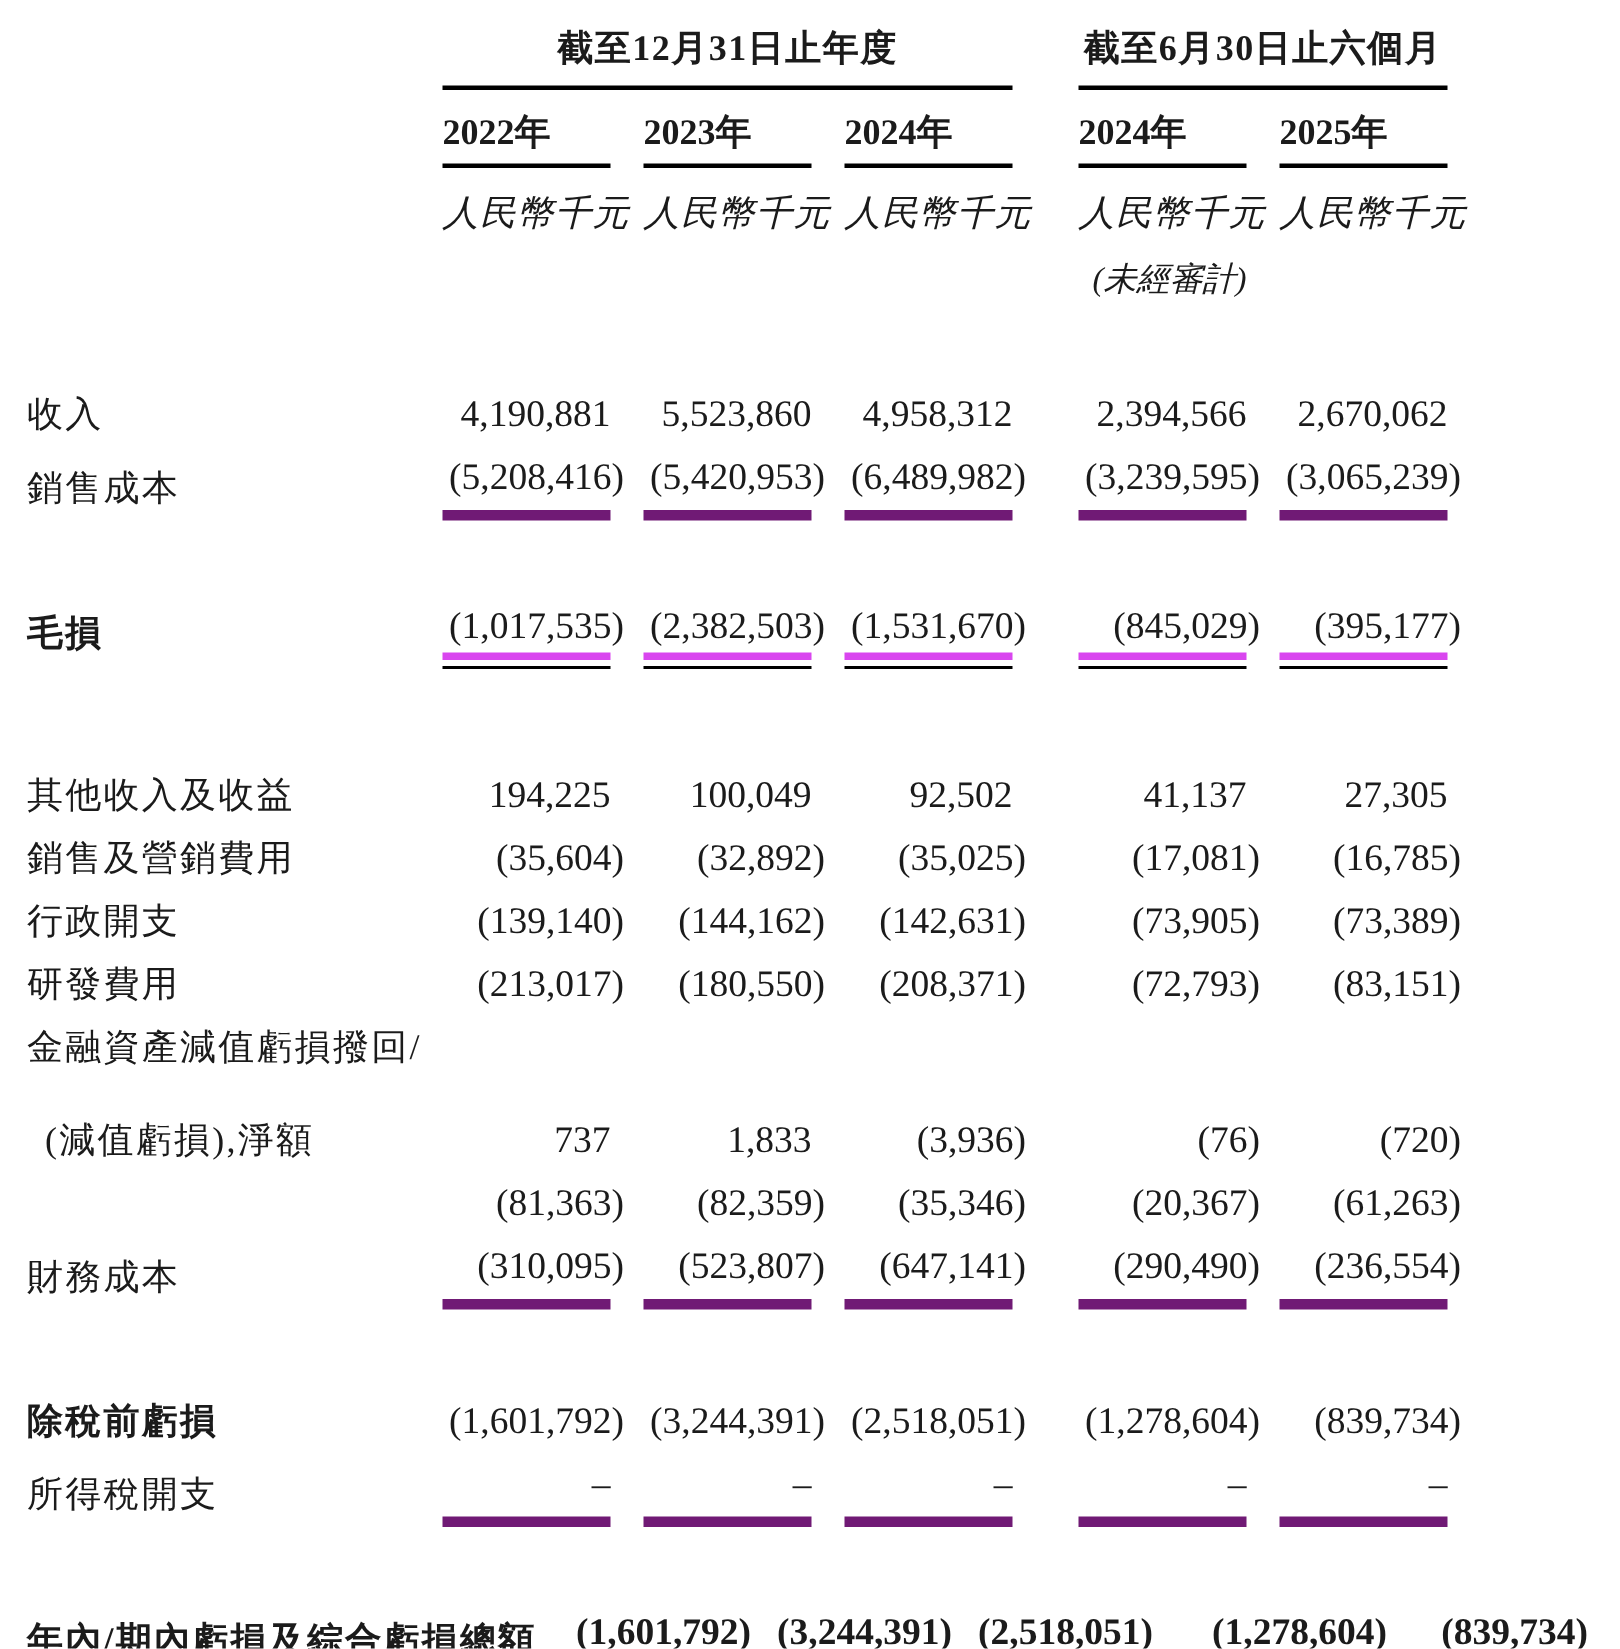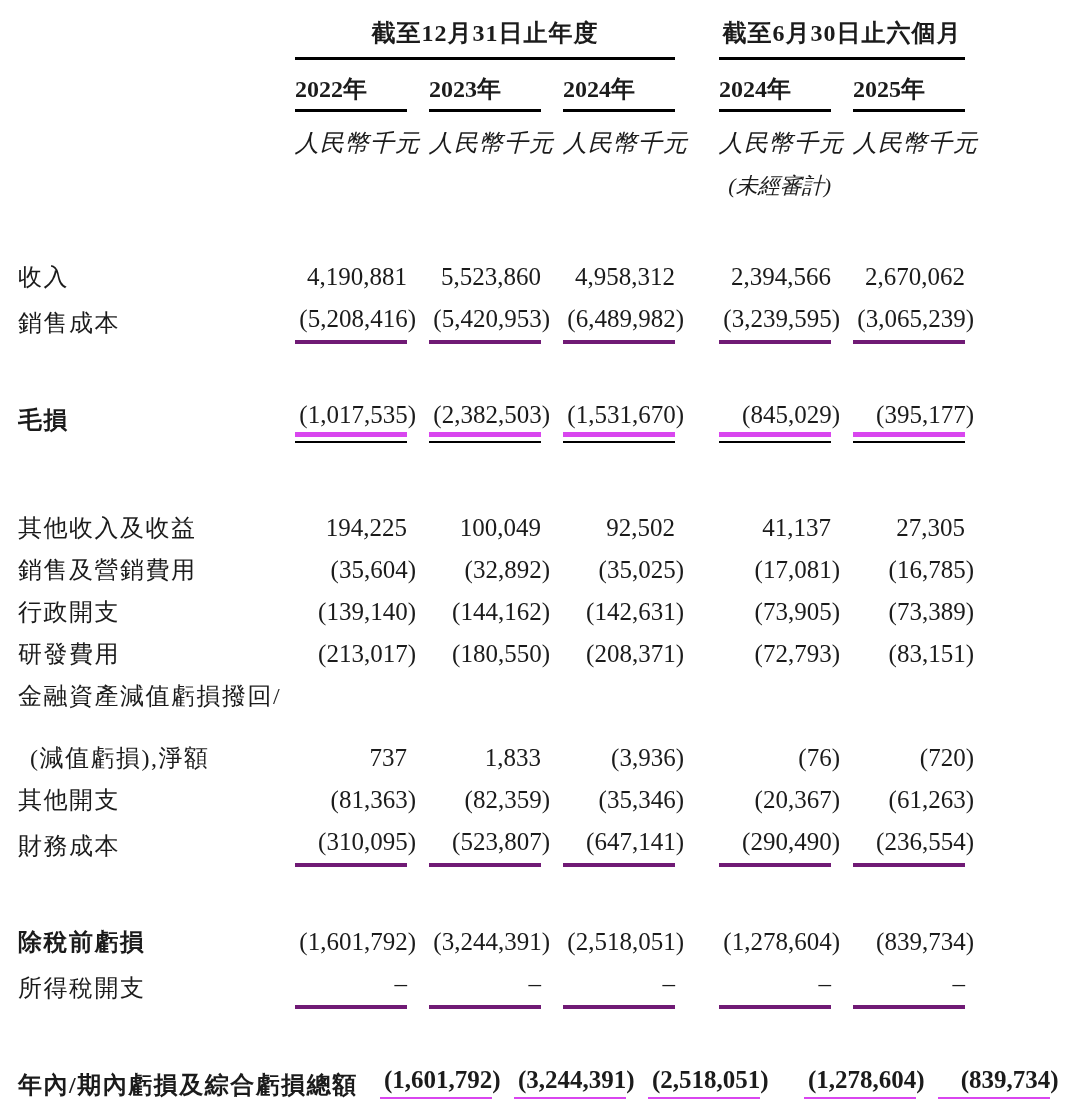--- a/index.html
+++ b/index.html
@@ -75,21 +75,21 @@
     text-align: right;
     white-space: nowrap;
     font-size: 25px;
   }
   .num { display: inline-block; }
   .num.paren { margin-right: -9px; }
 
   .label-bold { font-weight: 700; }
   .bold-vals .num { font-weight: 700; }
 
-  .u-single { border-bottom: 4px solid #701a75; text-align: right; }
+  .u-single { border-bottom: 7px solid #701a75; text-align: right; }
 
   .tight { line-height: 34px; }
   .u-double { border-bottom: 5px solid #d946ef; }
   .u-double::after {
     content: "";
     position: absolute;
     left: 0;
     right: 0;
     bottom: -11px;
     height: 2px;
@@ -213,21 +213,20 @@
   <div class="grid row">
     <div class="lab indent">(減值虧損),淨額</div>
     <div class="cell c1"><span class="num">737</span></div>
     <div class="cell c2"><span class="num">1,833</span></div>
     <div class="cell c3"><span class="num paren">(3,936)</span></div>
     <div class="cell c4"><span class="num paren">(76)</span></div>
     <div class="cell c5"><span class="num paren">(720)</span></div>
   </div>
 
   <div class="grid row">
-    <div class="lab">其他開支</div>
     <div class="cell c1"><span class="num paren">(81,363)</span></div>
     <div class="cell c2"><span class="num paren">(82,359)</span></div>
     <div class="cell c3"><span class="num paren">(35,346)</span></div>
     <div class="cell c4"><span class="num paren">(20,367)</span></div>
     <div class="cell c5"><span class="num paren">(61,263)</span></div>
   </div>
 
   <div class="grid row">
     <div class="lab">財務成本</div>
     <div class="cell c1 u-single"><span class="num paren">(310,095)</span></div>

